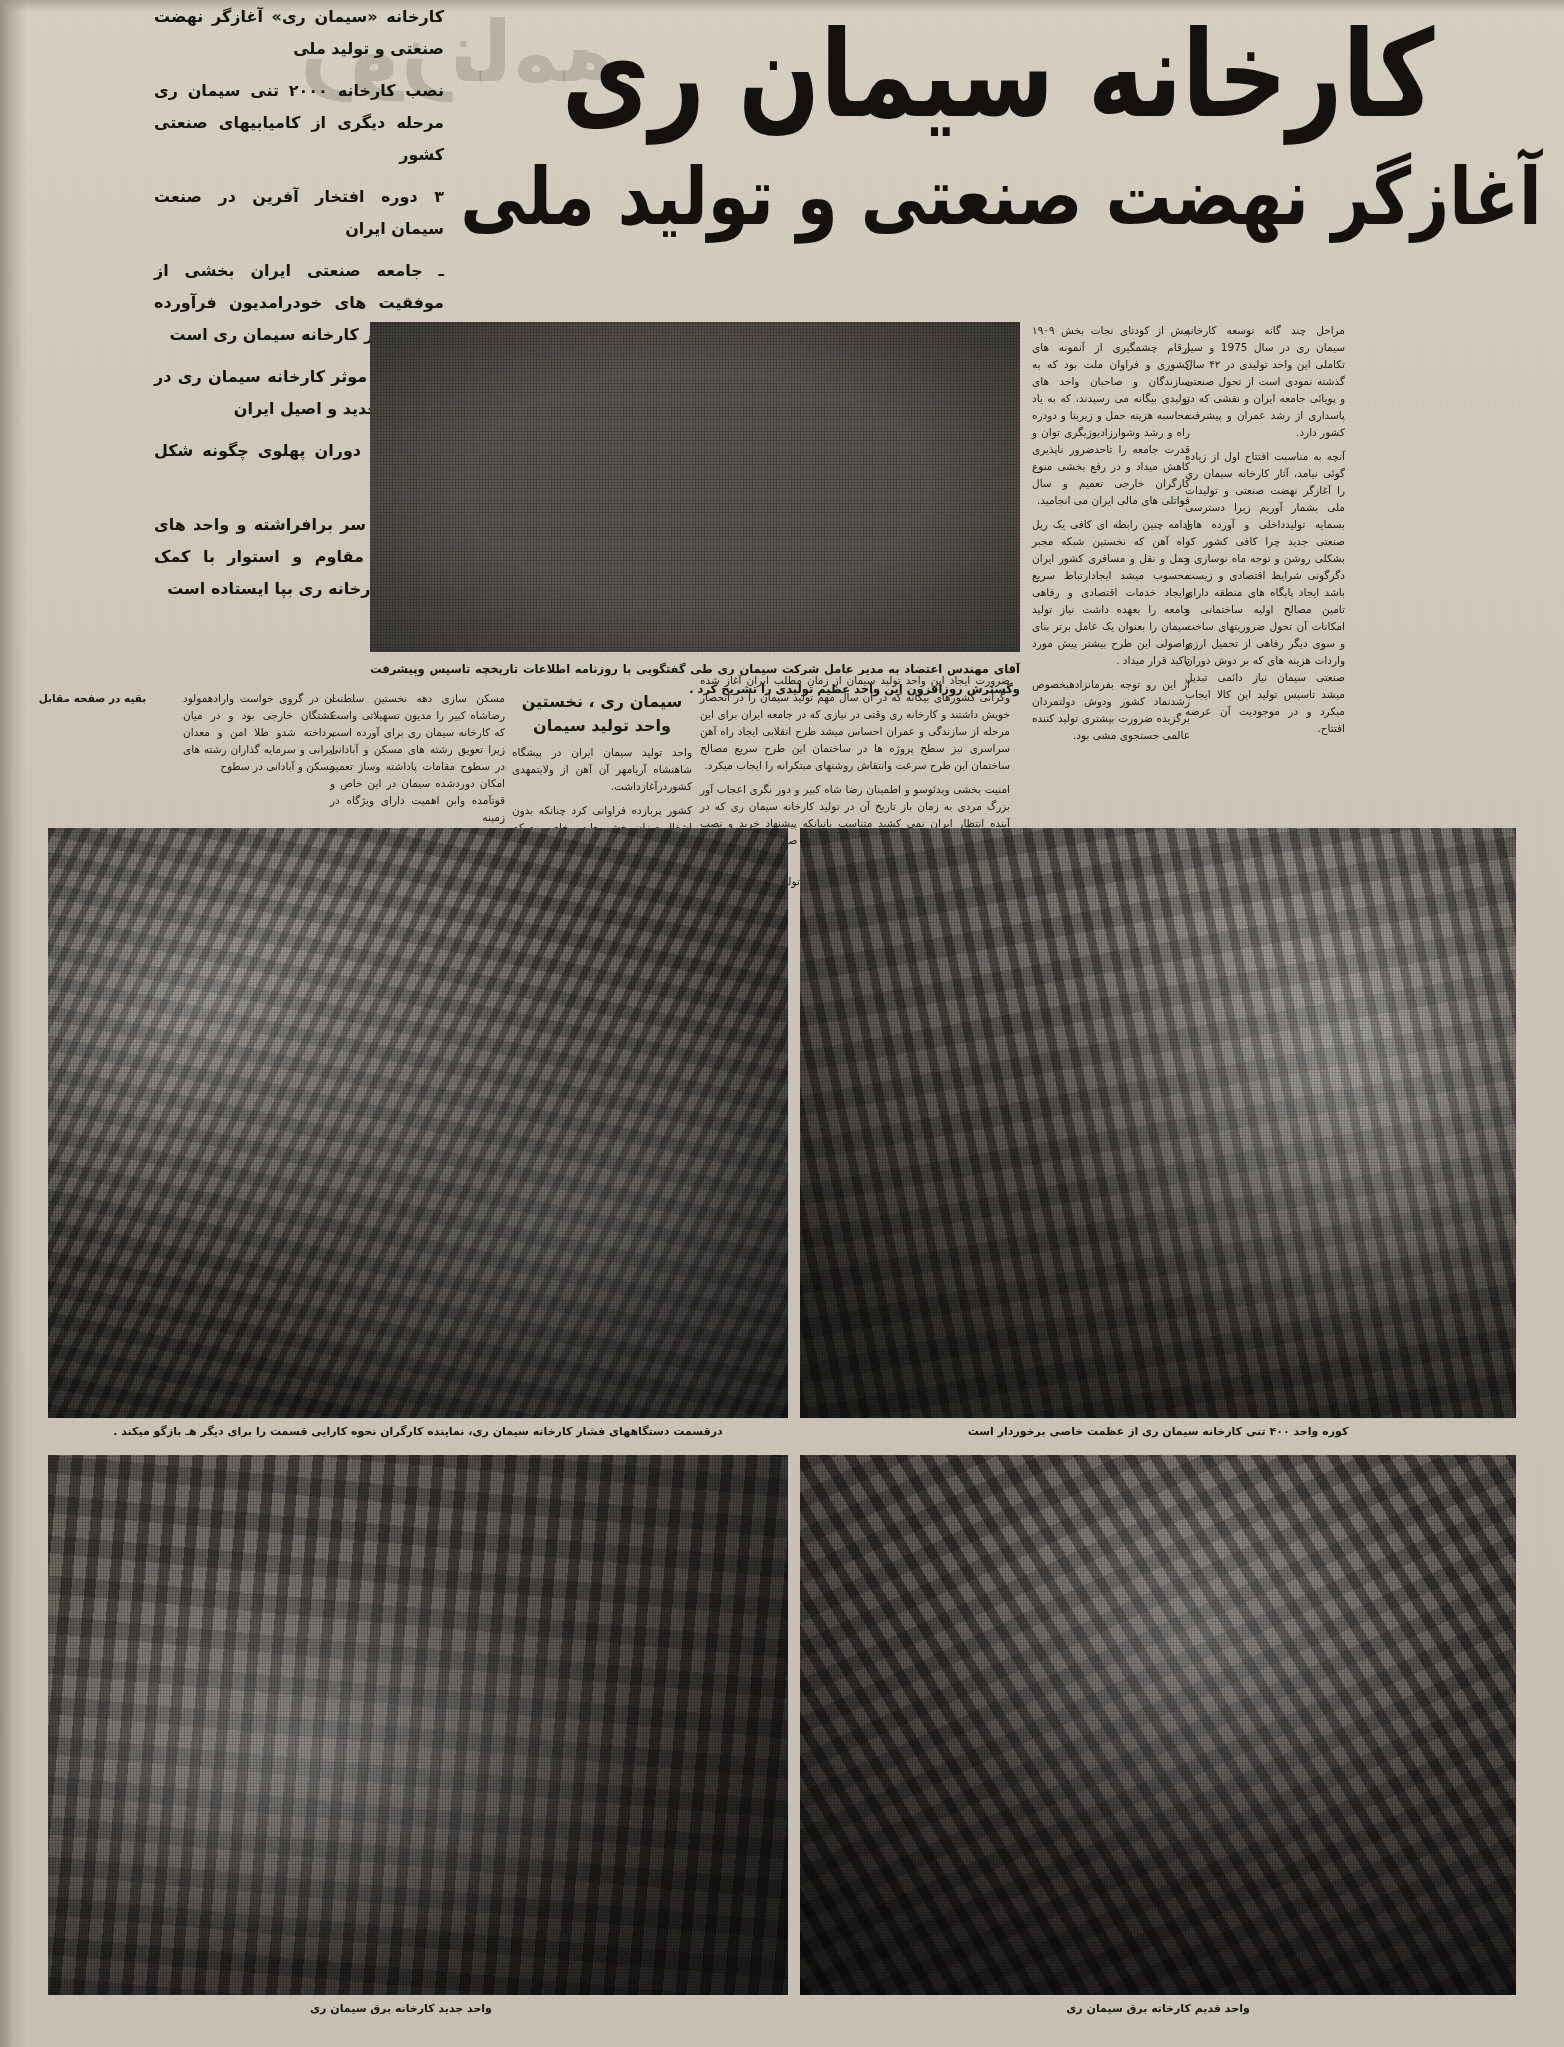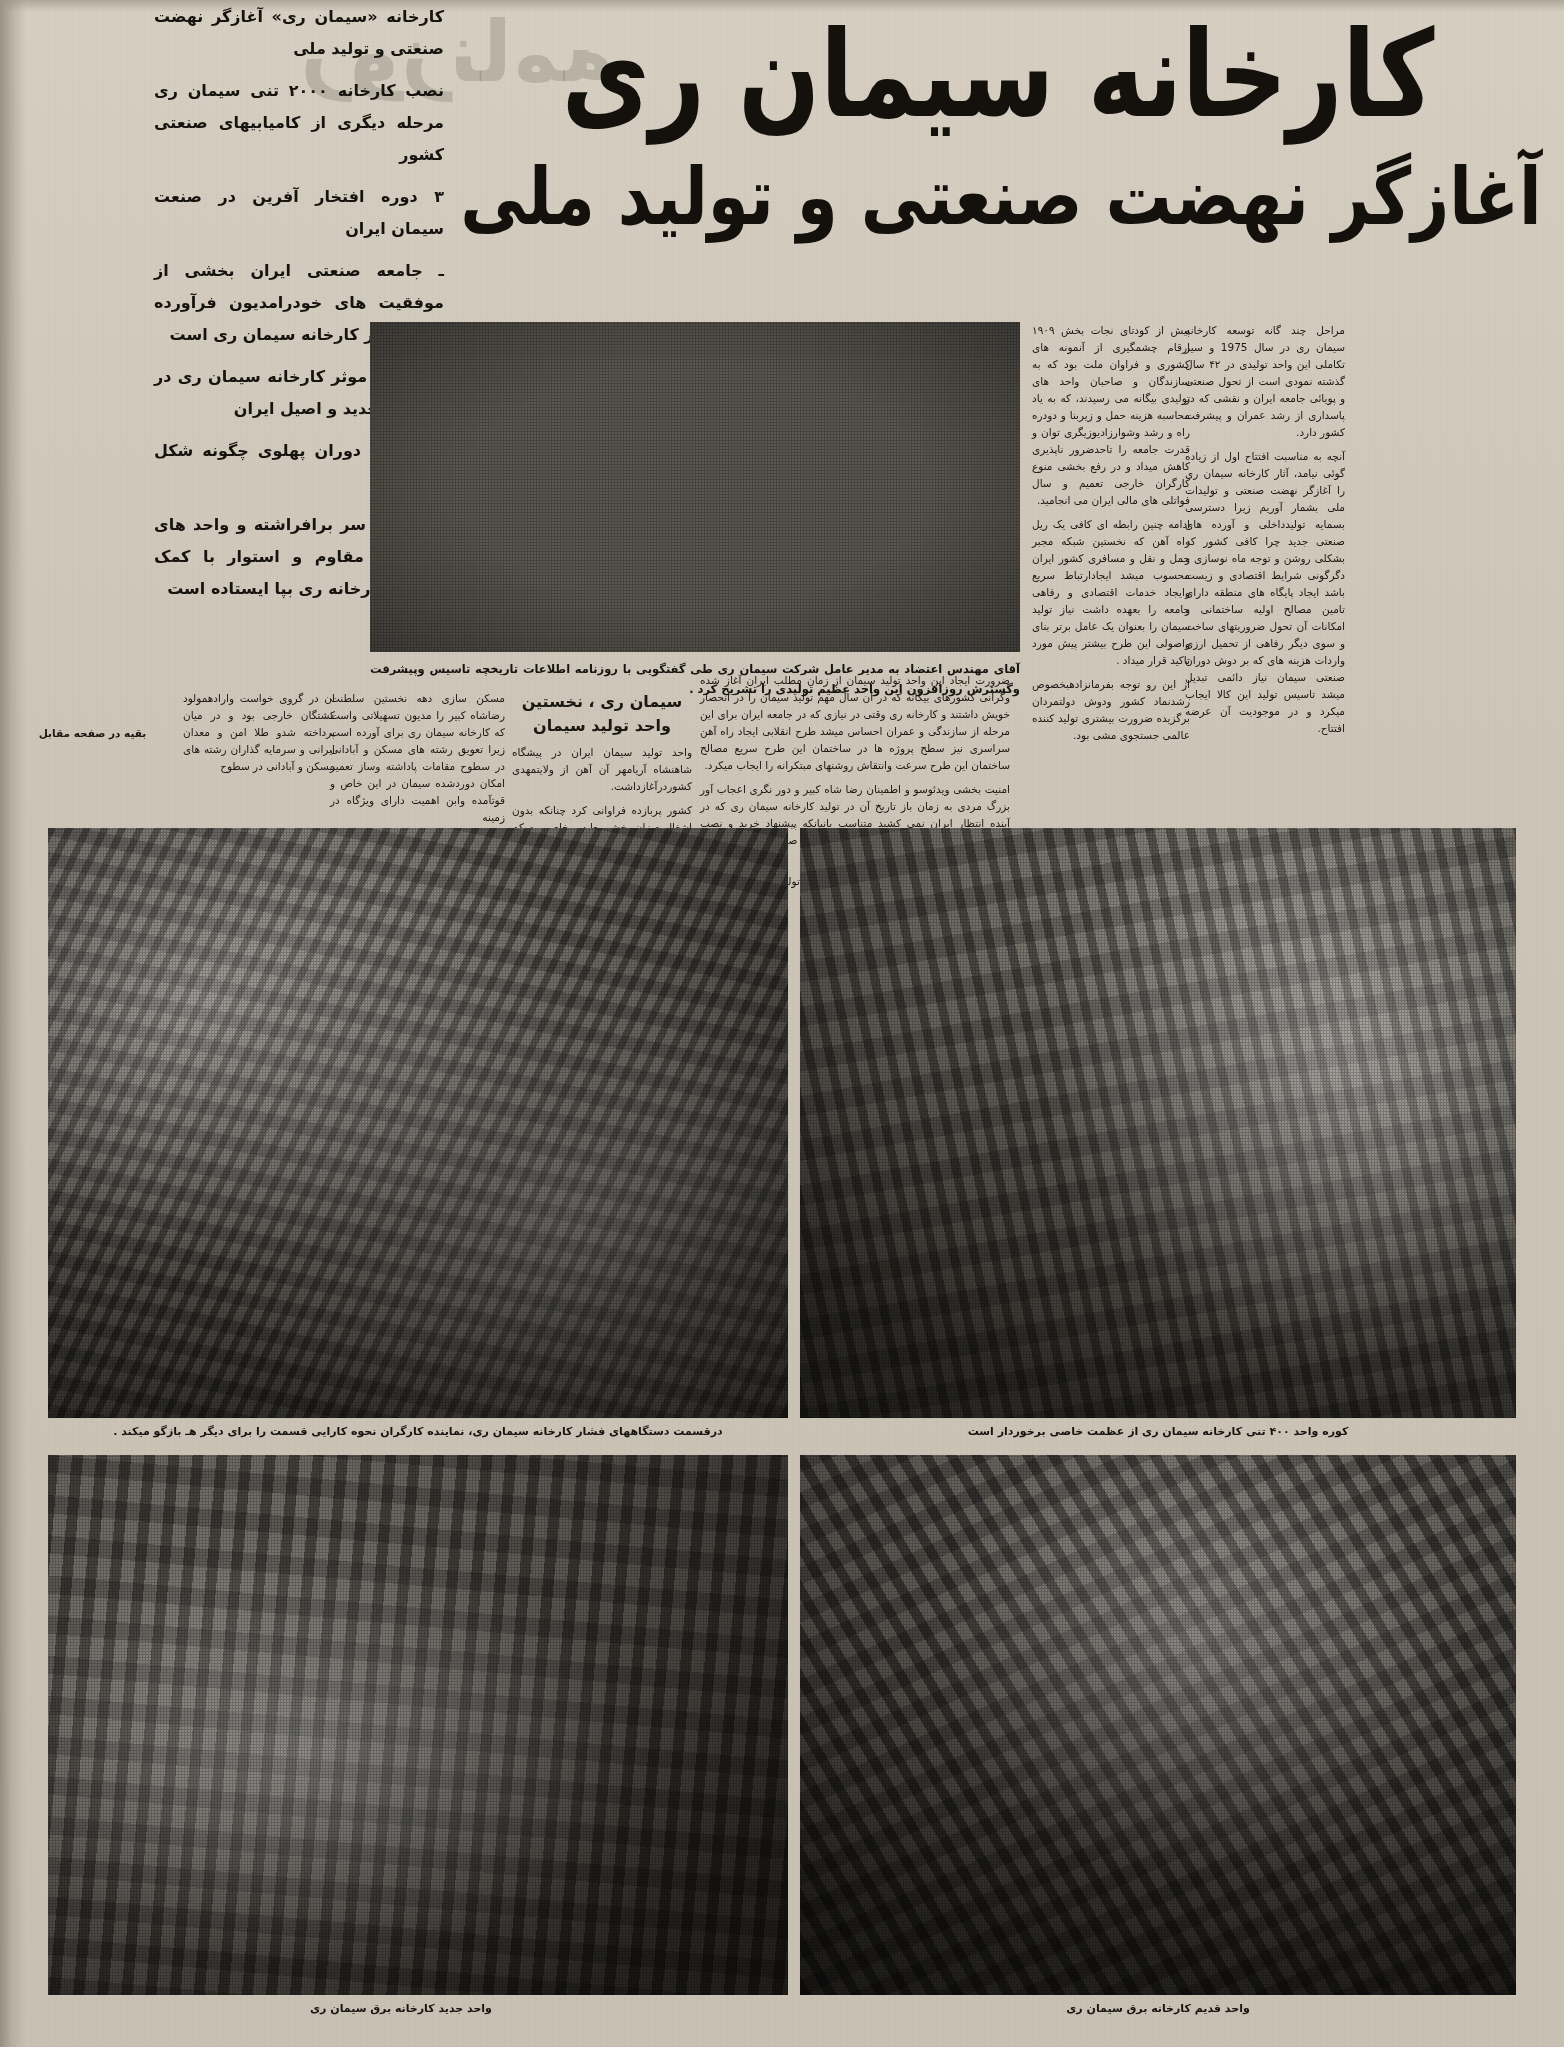--- a/index.html
+++ b/index.html
@@ -108,21 +108,21 @@
   }
   .tcol p{margin:0 0 7px 0;}
   .tcol h4{
     margin:0 0 6px 0;font-size:16px;line-height:1.5;text-align:center;font-weight:bold;
   }
   #col-a{top:322px;left:1185px;width:160px;}
   #col-b{top:322px;left:1020px;width:158px;padding-left:12px;}
   #col-c{top:672px;left:700px;width:310px;}
   #col-e{top:690px;left:330px;width:175px;}
   #col-f{top:690px;left:183px;width:152px;}
-  #col-g{top:690px;left:20px;width:145px;margin-top:35px;}
+  #col-g{top:690px;left:20px;width:145px;}
 
   .lead{
     position:absolute;top:660px;left:370px;width:650px;
     font-size:11.5px;line-height:1.7;color:#17140f;direction:rtl;text-align:justify;
     font-weight:bold;
   }
 
   .bold-note{font-weight:bold;}
   .center{text-align:center;}
 

